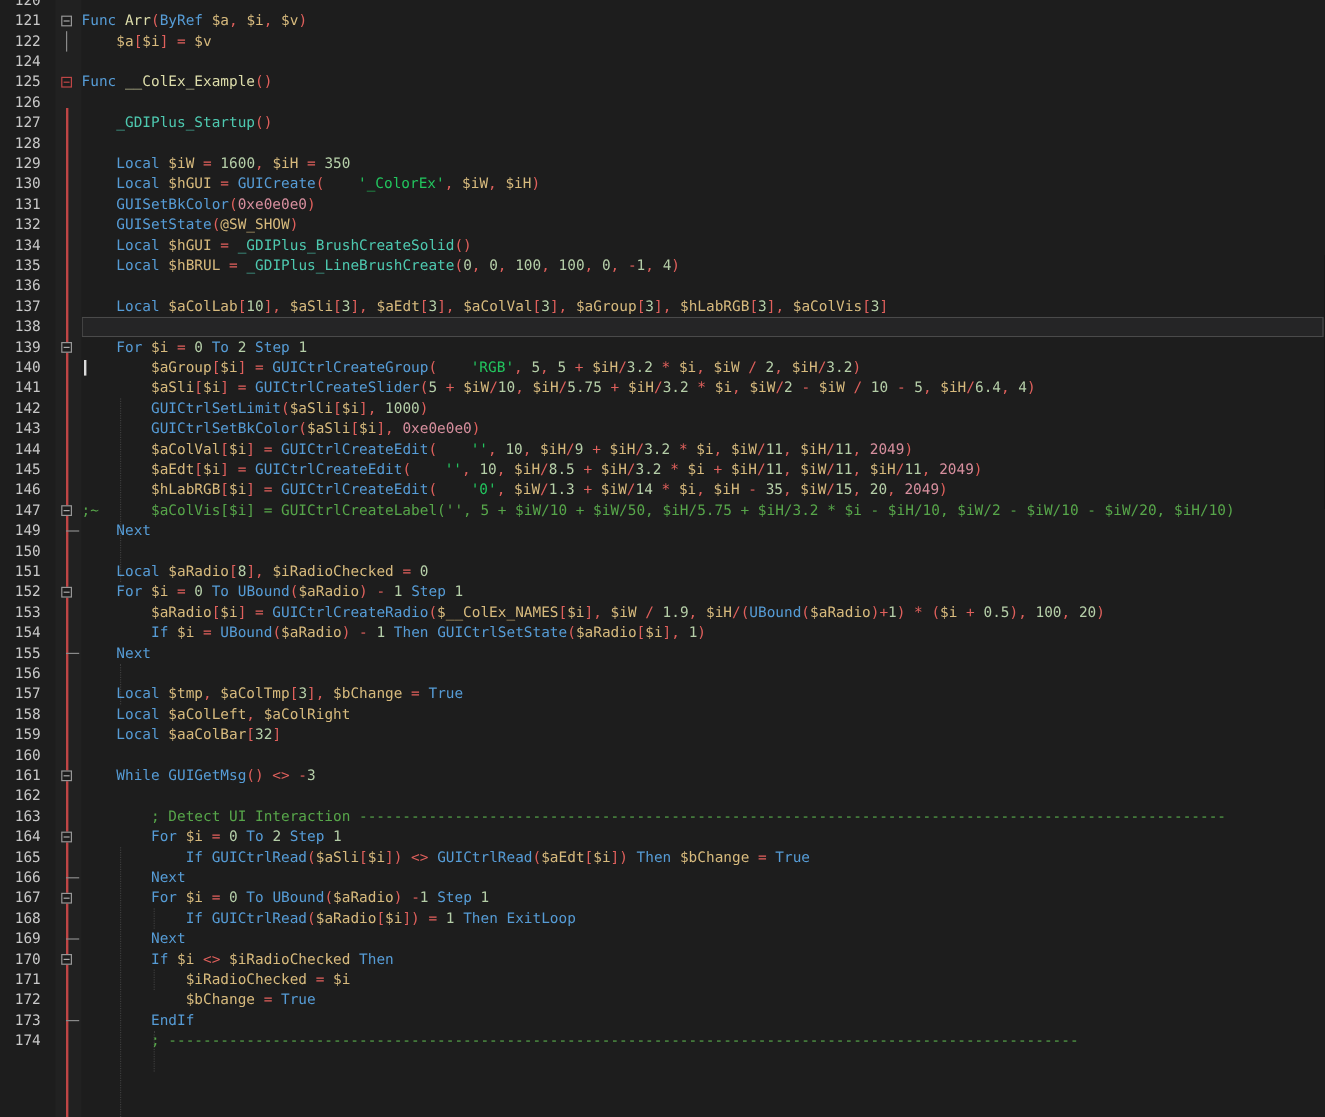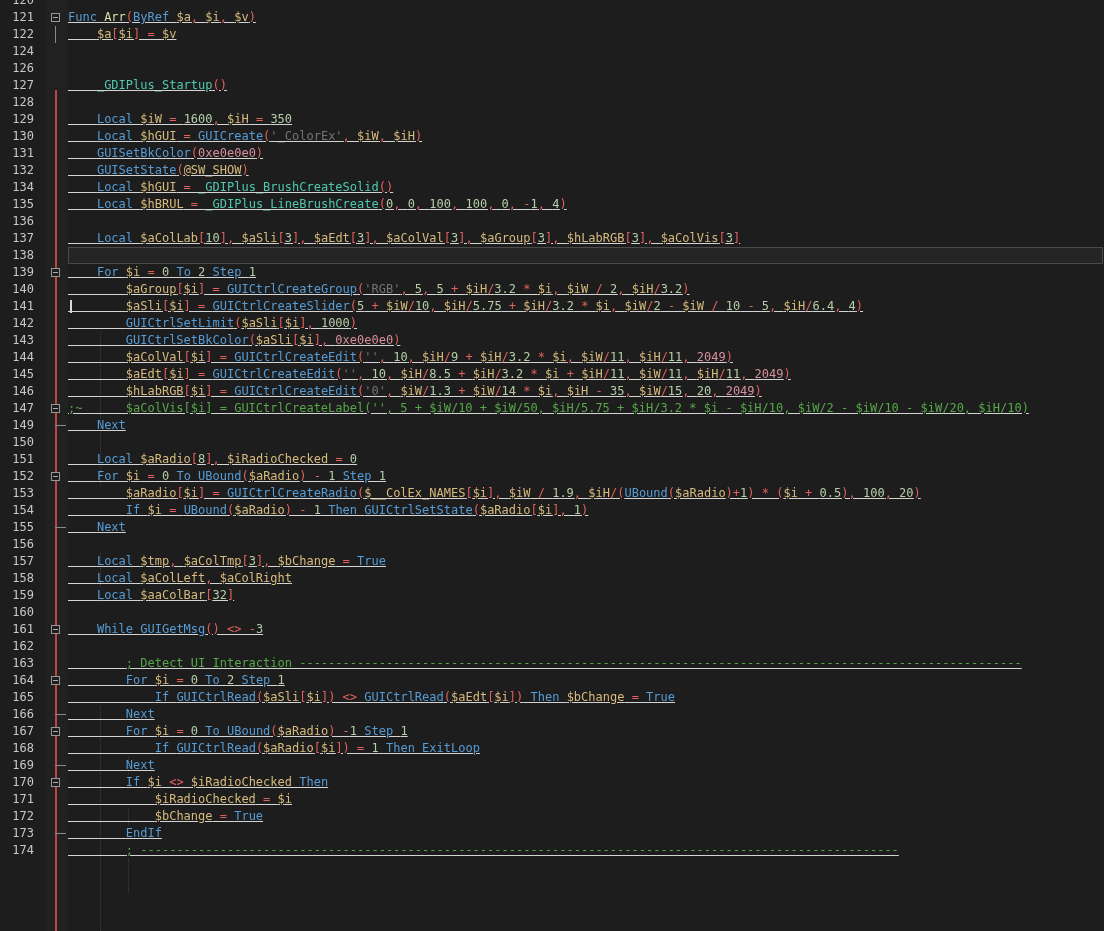--- a/index.html
+++ b/index.html
@@ -20,39 +20,39 @@
   .row{display:flex;height:17px;position:relative;}
   .row.cur::after{
     content:"";position:absolute;left:68px;right:1px;top:0;bottom:0;
     background:#252526;box-shadow:inset 0 0 0 1px #4a4a4a;
   }
   .num{
     width:46px;box-sizing:border-box;padding-right:12px;
     text-align:right;color:#c8c8c8;user-select:none;flex:none;
   }
   .fold{width:22px;position:relative;flex:none;z-index:2;}
-  .code{white-space:pre;position:relative;z-index:1;color:#d4d4d4;text-decoration:underline;}
+  .code{white-space:pre;position:relative;z-index:1;color:#d4d4d4;}
   
   .fbox{position:absolute;left:5px;top:4px;width:9px;height:9px;box-sizing:border-box;
         border:1px solid #979797;background:#1d1d1d;}
   .fbox i{position:absolute;left:1px;top:3px;width:5px;height:1px;background:#aaaaaa;}
   .fbox.red{border-color:#c04646;}
   .fbox.red i{background:#c04646;}
   .fline{position:absolute;left:9px;top:0;bottom:0;width:1px;background:#8a8a8a;}
   .fendv{position:absolute;left:9px;top:0;width:1px;height:9px;background:#8a8a8a;}
   .fendh{position:absolute;left:9px;top:8px;width:11px;height:1px;background:#8a8a8a;}
   
   .tk{color:#569cd6;}      
   .tb{color:#569cd6;}      
   .tu{color:#4ec9b0;}      
   .tf{color:#dcdcaa;}      
   .tv{color:#d7ba7d;}      
   .tn{color:#b5cea8;}      
   .th{color:#d78f9e;}      
-  .ts{color:#737373;}      
+  .ts{color:#22c55e;margin-left:28px;}      
   .tc{color:#57a64a;}      
   .to{color:#e0605c;}
   #caret{position:absolute;left:70px;top:300px;width:2px;height:13px;background:#dadada;z-index:5;}
 </style>
 </head>
 <body>
 
 <div id="editor">
   <div id="fold-margin-bg"></div>
 
@@ -86,20 +86,29 @@
           <div class="fline"></div>
         </div>
         <span class="code">    <span class="tv">$a</span><span class="to">[</span><span class="tv">$i</span><span class="to">] = </span><span class="tv">$v</span></span>
       </div>
       <div class="row">
         <span class="num">124</span>
         <div class="fold"></div>
         <span class="code"></span>
       </div>
       <div class="row">
+        <span class="num">125</span>
+        <div class="fold">
+          <div class="fbox red">
+            <i></i>
+          </div>
+        </div>
+        <span class="code"><span class="tk">Func </span><span class="tf">__ColEx_Example</span><span class="to">()</span></span>
+      </div>
+      <div class="row">
         <span class="num">126</span>
         <div class="fold"></div>
         <span class="code"></span>
       </div>
       <div class="row">
         <span class="num">127</span>
         <div class="fold"></div>
         <span class="code">    <span class="tu">_GDIPlus_Startup</span><span class="to">()</span></span>
       </div>
       <div class="row">

